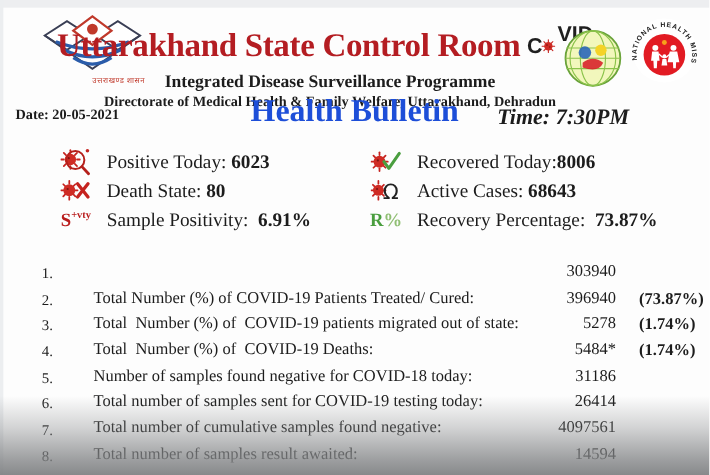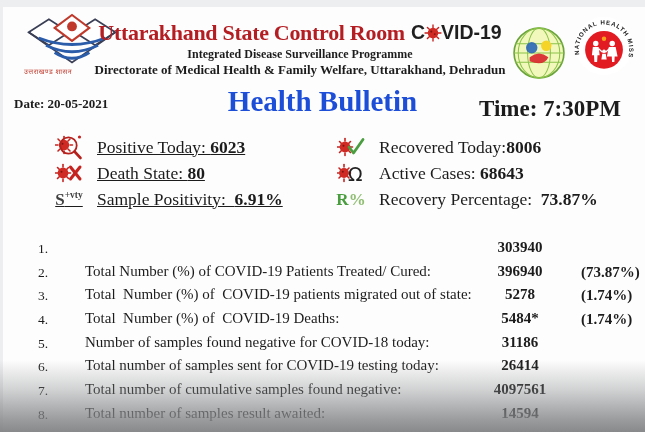--- a/index.html
+++ b/index.html
@@ -8,58 +8,58 @@
     font-family:"Liberation Serif",serif;color:#1c1c1c;
   }
   .top-strip{position:absolute;top:0;left:0;width:645px;height:7px;background:#edeef0;}
   .left-strip{position:absolute;top:0;left:0;width:3px;height:432px;background:#eceef0;}
   .bottom-fade{
     position:absolute;left:0;bottom:0;width:645px;height:72px;z-index:10;pointer-events:none;
     background:linear-gradient(180deg,rgba(131,133,135,0) 0%,rgba(131,133,135,0.35) 40%,rgba(131,133,135,0.8) 82%,rgba(131,133,135,0.97) 100%);
   }
 
   
-  .state-logo{position:absolute;left:24px;top:12px;width:108px;text-align:left;}
+  .state-logo{position:absolute;left:24px;top:12px;width:108px;text-align:right;}
   .state-logo .caption{font-size:7px;color:#c0392b;line-height:8px;margin-top:0px;letter-spacing:.5px;}
   .header-center{position:absolute;left:80px;top:21px;width:440px;text-align:center;line-height:1.08;}
   .title-line{display:flex;justify-content:center;align-items:center;gap:6px;}
-  .main-title{font-size:22px;font-weight:bold;color:#b41d22;letter-spacing:-0.3px;white-space:nowrap;}
+  .main-title{font-size:30px;font-weight:bold;color:#b41d22;letter-spacing:-0.3px;white-space:nowrap;}
   .covid-wrap{display:flex;align-items:center;font-family:"Liberation Sans",sans-serif;
     font-weight:bold;font-size:19.5px;color:#1f1f1f;letter-spacing:0px;}
   .covid-wrap svg{margin:0 -1px;}
-  .sub1{font-size:12px;font-weight:bold;margin-top:3px;}
+  .sub1{font-size:16px;font-weight:bold;margin-top:3px;}
   .sub2{font-size:13px;font-weight:bold;margin-top:2px;}
   .idsp-logo{position:absolute;left:512px;top:26px;}
   .nhm-logo{position:absolute;left:572px;top:11px;}
 
   
   .date-label{position:absolute;left:14px;top:96px;font-size:13px;font-weight:bold;}
   .bulletin-title{position:absolute;left:0;top:85px;width:645px;text-align:center;
     font-size:29px;font-weight:bold;color:#1d4ed8;}
-  .time-label{position:absolute;left:479px;top:96px;font-size:23px;font-weight:bold;}
+  .time-label{position:absolute;left:452px;top:96px;font-size:20px;font-weight:bold;font-style:italic;}
 
   
   .stats-col{position:absolute;top:134px;}
-  .stats-col.left{left:54px;text-decoration:underline;}
+  .stats-col.left{left:54px;}
   .stats-col.right{left:336px;}
   .stat-row{display:flex;align-items:center;height:26px;font-size:17.5px;}
   .stat-icon{width:30px;display:flex;justify-content:center;align-items:center;flex:0 0 30px;margin-right:13px;}
   .stat-lbl{white-space:pre;}
   .stat-val{font-weight:bold;white-space:pre;}
-  .sym-spos{font-weight:bold;color:#404040;font-size:17px;line-height:1;}
+  .sym-spos{font-weight:bold;color:#b91c1c;font-size:17px;line-height:1;}
   .sym-spos sup{font-size:9.5px;}
   .sym-rpct{font-weight:bold;color:#4a9e3f;font-size:17px;line-height:1;}
   .sym-rpct .pct{color:#90bf74;}
 
   
   .covid-table{position:absolute;left:0;top:239px;width:645px;font-size:15px;}
   .t-row{position:relative;height:23.7px;}
   .t-num{position:absolute;left:38px;top:2px;font-size:13.5px;}
   .t-lbl{position:absolute;left:85px;top:0;white-space:pre;}
-  .t-val{position:absolute;left:468px;top:0;width:104px;text-align:center;font-weight:bold;}
+  .t-val{position:absolute;left:456px;top:0;width:104px;text-align:right;font-weight:normal;}
   .t-pct{position:absolute;left:581px;top:1px;font-weight:bold;font-size:15px;white-space:pre;}
 </style>
 </head>
 <body>
 
 <div class="page">
   <div class="top-strip"></div>
   <div class="left-strip"></div>
 
   <div class="state-logo">

